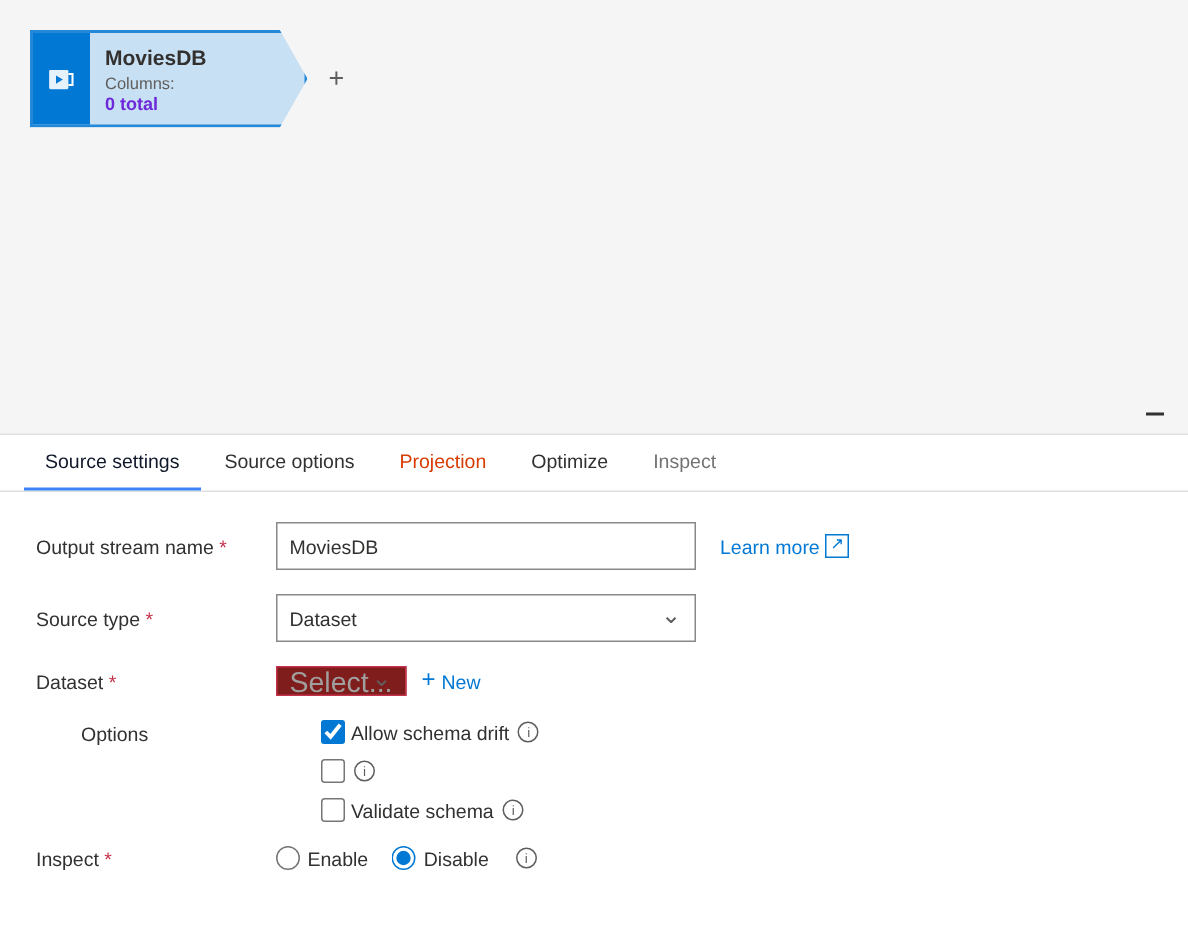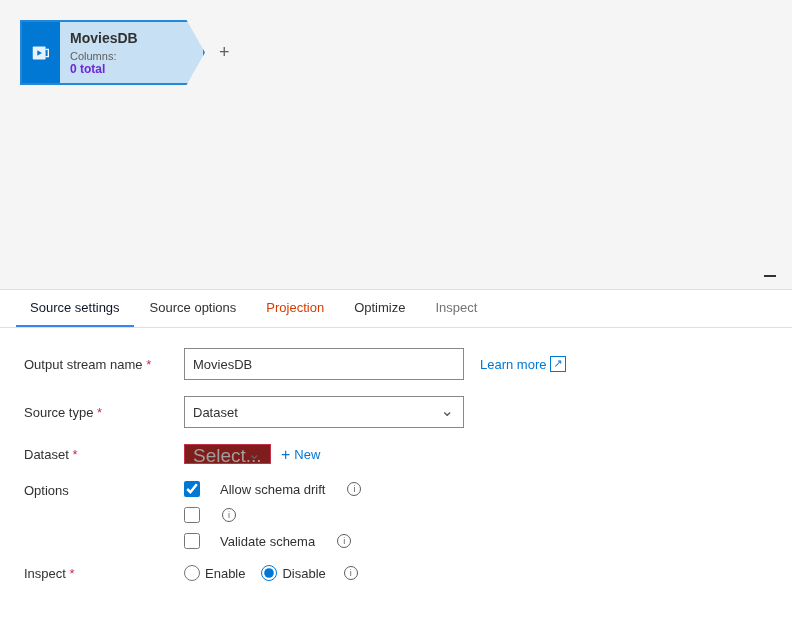--- a/index.html
+++ b/index.html
@@ -278,32 +278,33 @@
       align-items: flex-start;
       margin-bottom: 16px;
     }
 
     .options-label {
       width: 160px;
       font-size: 13px;
       color: #323130;
       flex-shrink: 0;
       padding-top: 2px;
+      margin-left: 30px;
     }
 
     .options-content {
       display: flex;
       flex-direction: column;
       gap: 10px;
     }
 
     .checkbox-row {
       display: flex;
       align-items: center;
-      gap: 20px;
+      gap: 4px;
       font-size: 13px;
     }
 
     .checkbox-input {
       width: 16px;
       height: 16px;
       cursor: pointer;
       accent-color: #0078d4;
     }
 

